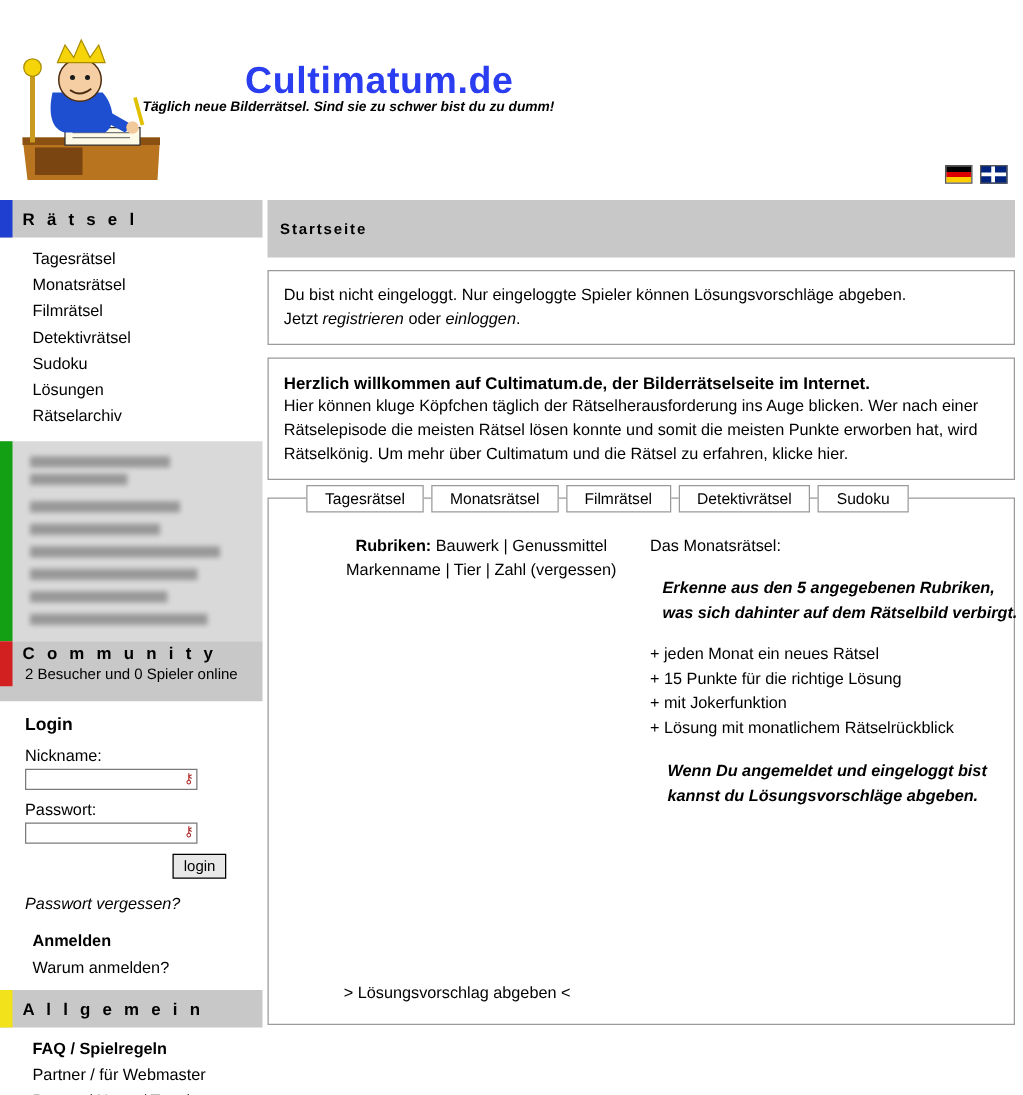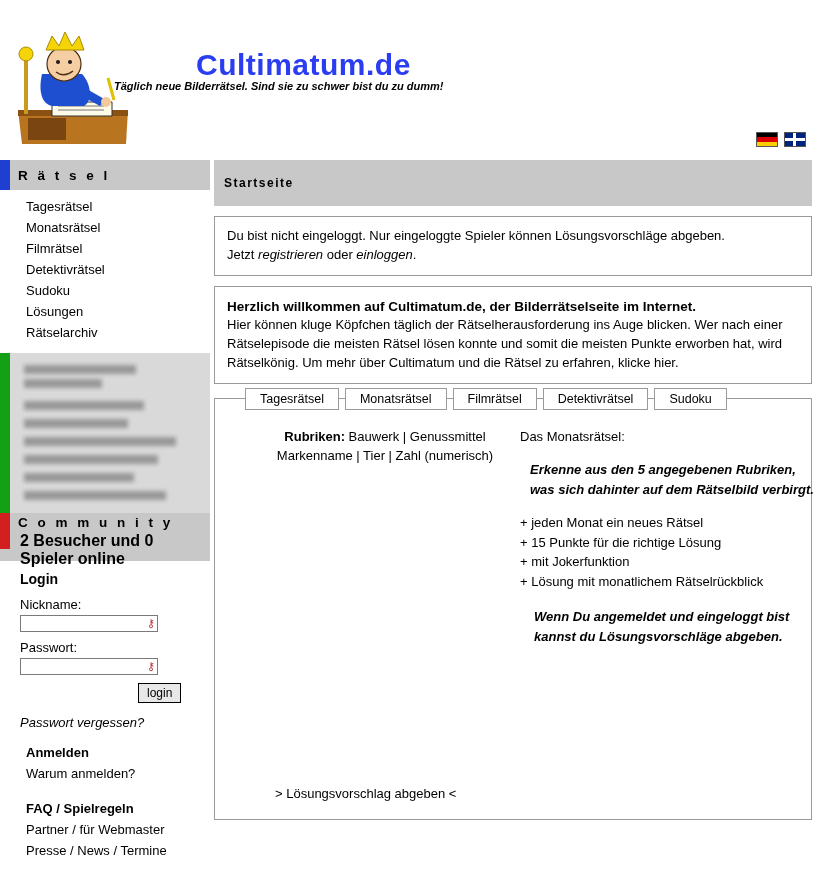--- a/index.html
+++ b/index.html
@@ -122,22 +122,22 @@
     margin-left: 8px;
   }
   .secbar.blue .tick { background: #1f3fd0; }
   .secbar.red .tick { background: #d21f1f; }
   .secbar.yellow .tick { background: #f2e21c; }
 
   .sec-sub {
     position: absolute;
     left: 18px;
     top: 16px;
-    font-size: 16px;
-    font-weight: bold;
+    font-size: 12px;
+    font-weight: normal;
     letter-spacing: 0;
   }
   .secbar.with-sub { height: 48px; align-items: flex-start; }
   .secbar.with-sub .tick { height: 36px; }
   .secbar.with-sub .title { margin-top: 2px; }
 
   .navlist {
     list-style: none;
     margin: 6px 0 0 0;
     padding: 0 0 8px 0;
@@ -409,20 +409,24 @@
       <div id="pw-forgot">
         <a href="#">Passwort vergessen?</a>
       </div>
     </div>
 
     <ul class="navlist">
       <li class="bold"><a href="#">Anmelden</a></li>
       <li><a href="#">Warum anmelden?</a></li>
     </ul>
 
+    <div class="secbar yellow">
+      <span class="tick"></span>
+      <span class="title">A l l g e m e i n</span>
+    </div>
     <ul class="navlist">
       <li class="bold"><a href="#">FAQ / Spielregeln</a></li>
       <li><a href="#">Partner / für Webmaster</a></li>
       <li><a href="#">Presse / News / Termine</a></li>
     </ul>
   </div>
 
   <div id="content">
 
     <div class="content-bar">Startseite</div>
@@ -448,21 +452,21 @@
         <div class="tab">Filmrätsel</div>
         <div class="tab">Detektivrätsel</div>
         <div class="tab">Sudoku</div>
       </div>
 
       <div id="tab-content">
         <div id="rubriken">
           <div>
             <b>Rubriken:</b><span> Bauwerk | Genussmittel</span>
           </div>
-          <div>Markenname | Tier | Zahl (numerisch)</div>
+          <div>Markenname | Tier | Zahl (vergessen)</div>
         </div>
 
         <div id="right-col">
           <div id="monats-intro">Das Monatsrätsel:</div>
           <div id="monats-italic">
             <div>Erkenne aus den 5 angegebenen Rubriken,</div>
             <div>was sich dahinter auf dem Rätselbild verbirgt.</div>
           </div>
           <div class="feature">+ jeden Monat ein neues Rätsel</div>
           <div class="feature">+ 15 Punkte für die richtige Lösung</div>

